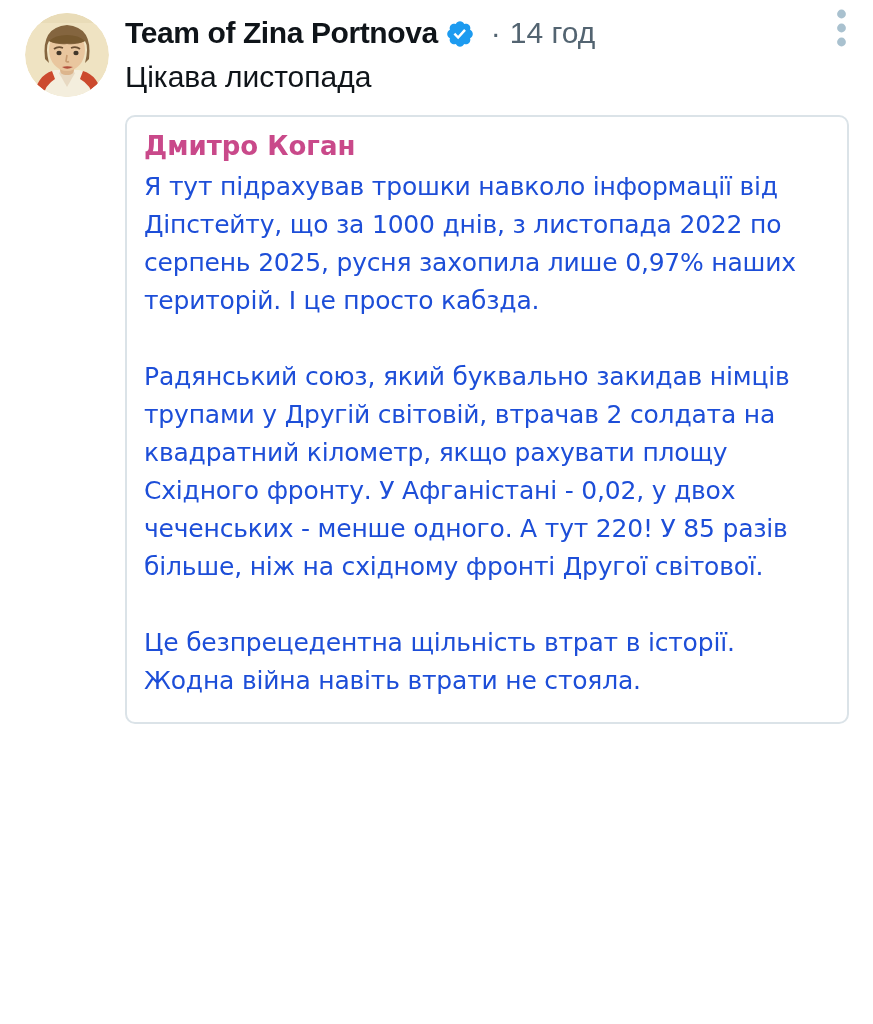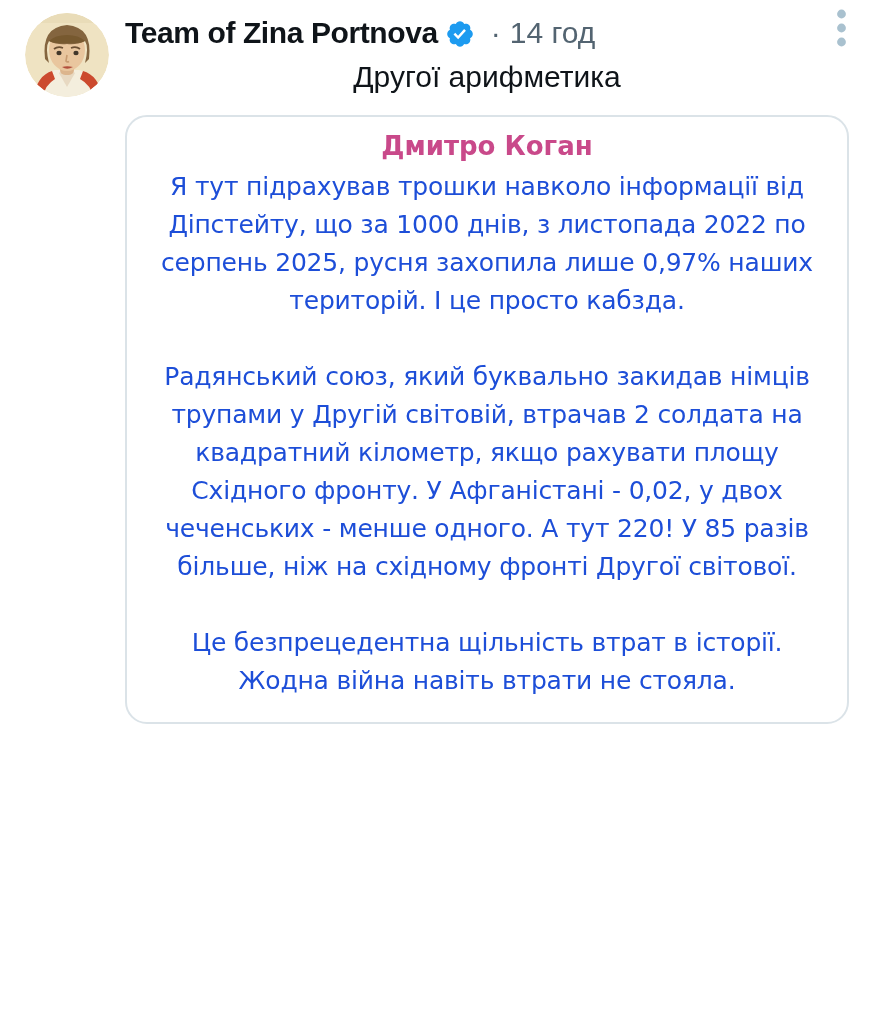--- a/index.html
+++ b/index.html
@@ -5,21 +5,20 @@
   * { margin: 0; padding: 0; box-sizing: border-box; }
   html, body { background: #ffffff; }
   body {
     width: 873px; height: 1024px; overflow: hidden;
     font-family: "Liberation Sans", sans-serif;
     color: #0f1419;
   }
   .tweet {
     display: flex;
     padding: 13px 24px 0 25px;
-    text-align: center;
   }
   .avatar-col { flex: none; width: 84px; }
   .avatar {
     width: 84px; height: 84px; border-radius: 50%;
     overflow: hidden; display: block; cursor: pointer;
   }
   .content-col { flex: 1; min-width: 0; margin-left: 16px; }
 
   .header-row {
     display: flex; align-items: center;
@@ -38,21 +37,21 @@
     margin-left: auto; padding: 0 2px; cursor: pointer;
     display: inline-flex; align-items: flex-start; margin-top: -6px;
   }
   .tweet-text {
     font-size: 30px; line-height: 40px; color: #0f1419;
     margin-top: 4px;
   }
   .quote-card {
     margin-top: 18px;
     border: 2px solid #dbe3e8;
-    border-radius: 22px;
+    border-radius: 10px;
     padding: 11px 17px 22px 17px;
     font-family: "DejaVu Sans", sans-serif;
     cursor: pointer;
     background: #ffffff;
   }
   .quote-author {
     color: #c9498a; font-weight: 700;
     font-size: 26px; line-height: 36px;
     margin-bottom: 4px;
   }
@@ -121,21 +120,21 @@
       <span class="timestamp">14 год</span>
       <span class="more-menu">
         <svg width="11" height="46" viewBox="0 0 11 46">
           <circle cx="5.5" cy="7" r="4.4" fill="#a9c1cf"></circle>
           <circle cx="5.5" cy="21" r="4.4" fill="#a9c1cf"></circle>
           <circle cx="5.5" cy="35" r="4.4" fill="#a9c1cf"></circle>
         </svg>
       </span>
     </div>
 
-    <div class="tweet-text">Другої арифметика</div>
+    <div class="tweet-text">Цікава листопада</div>
 
     <div class="quote-card">
       <div class="quote-author">Дмитро Коган</div>
       <p>Я тут підрахував трошки навколо інформації від Діпстейту, що за 1000 днів, з листопада 2022 по серпень 2025, русня захопила лише 0,97% наших територій. І це просто кабзда.</p>
       <p>Радянський союз, який буквально закидав німців трупами у Другій світовій, втрачав 2 солдата на квадратний кілометр, якщо рахувати площу Східного фронту. У Афганістані - 0,02, у двох чеченських - менше одного. А тут 220! У 85 разів більше, ніж на східному фронті Другої світової.</p>
       <p>Це безпрецедентна щільність втрат в історії. Жодна війна навіть втрати не стояла.</p>
     </div>
 
   </div>
 </div>

